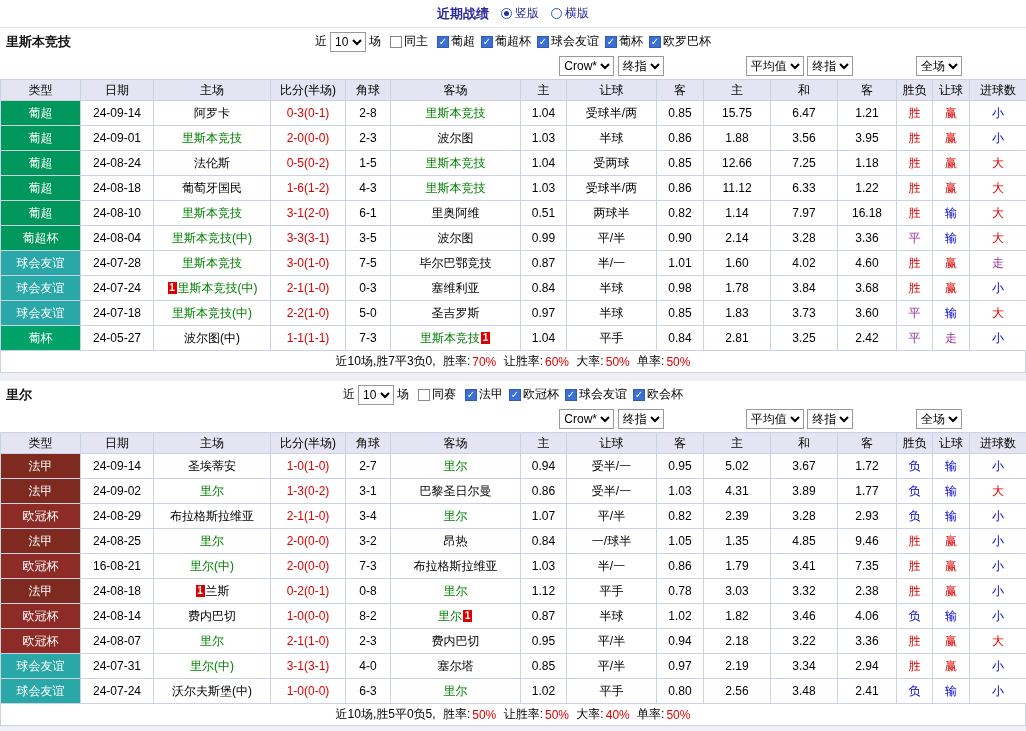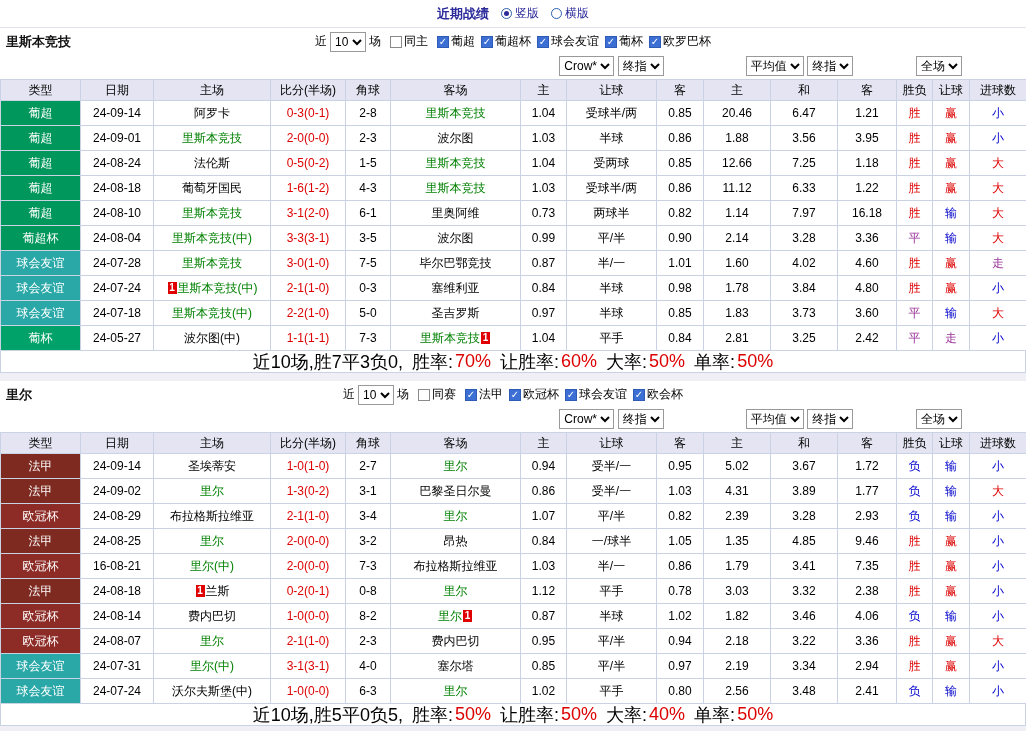--- a/index.html
+++ b/index.html
@@ -51,21 +51,21 @@
     border: 1px solid #C9D3E4; height: 25px; text-align: center; font-size: 12px;
     overflow: hidden; white-space: nowrap; background: #fff;
   }
   .card1 {
     display: inline-block; width: 9px; height: 12px; background: #E00000; color: #fff;
     font-size: 10px; line-height: 12px; text-align: center; vertical-align: middle;
     margin: 0 1px; font-weight: bold;
   }
   .summary {
     height: 22px; display: flex; align-items: center; justify-content: center; gap: 2px;
-    background: #fff; border: 1px solid #C9D3E4; border-top: none; font-size: 18px;
+    background: #fff; border: 1px solid #C9D3E4; border-top: none; font-size: 12px;
   }
   .summary .val { color: #DD0000; }
   .section-gap { height: 8px; }
   .team-link { cursor: pointer; }
 </style>
 </head>
 <body>
 
 <div class="topbar">
   <span class="topbar-title">近期战绩</span>
@@ -170,21 +170,21 @@
         <tr>
           <td style="background: rgb(0, 151, 92); color: rgb(255, 255, 255);">葡超</td>
           <td>24-09-14</td>
           <td><span class="team-link">阿罗卡</span></td>
           <td style="color: rgb(221, 0, 0);">0-3(0-1)</td>
           <td>2-8</td>
           <td><span class="team-link" style="color: rgb(0, 128, 0);">里斯本竞技</span></td>
           <td>1.04</td>
           <td>受球半/两</td>
           <td>0.85</td>
-          <td>20.46</td>
+          <td>15.75</td>
           <td>6.47</td>
           <td>1.21</td>
           <td style="color: rgb(221, 0, 0);">胜</td>
           <td style="color: rgb(221, 0, 0);">赢</td>
           <td style="color: rgb(0, 0, 204);">小</td>
         </tr>
         <tr>
           <td style="background: rgb(0, 151, 92); color: rgb(255, 255, 255);">葡超</td>
           <td>24-09-01</td>
           <td><span class="team-link" style="color: rgb(0, 128, 0);">里斯本竞技</span></td>
@@ -235,21 +235,21 @@
           <td style="color: rgb(221, 0, 0);">赢</td>
           <td style="color: rgb(221, 0, 0);">大</td>
         </tr>
         <tr>
           <td style="background: rgb(0, 151, 92); color: rgb(255, 255, 255);">葡超</td>
           <td>24-08-10</td>
           <td><span class="team-link" style="color: rgb(0, 128, 0);">里斯本竞技</span></td>
           <td style="color: rgb(221, 0, 0);">3-1(2-0)</td>
           <td>6-1</td>
           <td><span class="team-link">里奥阿维</span></td>
-          <td>0.73</td>
+          <td>0.51</td>
           <td>两球半</td>
           <td>0.82</td>
           <td>1.14</td>
           <td>7.97</td>
           <td>16.18</td>
           <td style="color: rgb(221, 0, 0);">胜</td>
           <td style="color: rgb(0, 0, 204);">输</td>
           <td style="color: rgb(221, 0, 0);">大</td>
         </tr>
         <tr>
@@ -291,21 +291,21 @@
           <td>24-07-24</td>
           <td><span class="card1">1</span><span class="team-link" style="color: rgb(0, 128, 0);">里斯本竞技(中)</span></td>
           <td style="color: rgb(221, 0, 0);">2-1(1-0)</td>
           <td>0-3</td>
           <td><span class="team-link">塞维利亚</span></td>
           <td>0.84</td>
           <td>半球</td>
           <td>0.98</td>
           <td>1.78</td>
           <td>3.84</td>
-          <td>4.80</td>
+          <td>3.68</td>
           <td style="color: rgb(221, 0, 0);">胜</td>
           <td style="color: rgb(221, 0, 0);">赢</td>
           <td style="color: rgb(0, 0, 204);">小</td>
         </tr>
         <tr>
           <td style="background: rgb(42, 168, 168); color: rgb(255, 255, 255);">球会友谊</td>
           <td>24-07-18</td>
           <td><span class="team-link" style="color: rgb(0, 128, 0);">里斯本竞技(中)</span></td>
           <td style="color: rgb(221, 0, 0);">2-2(1-0)</td>
           <td>5-0</td>

